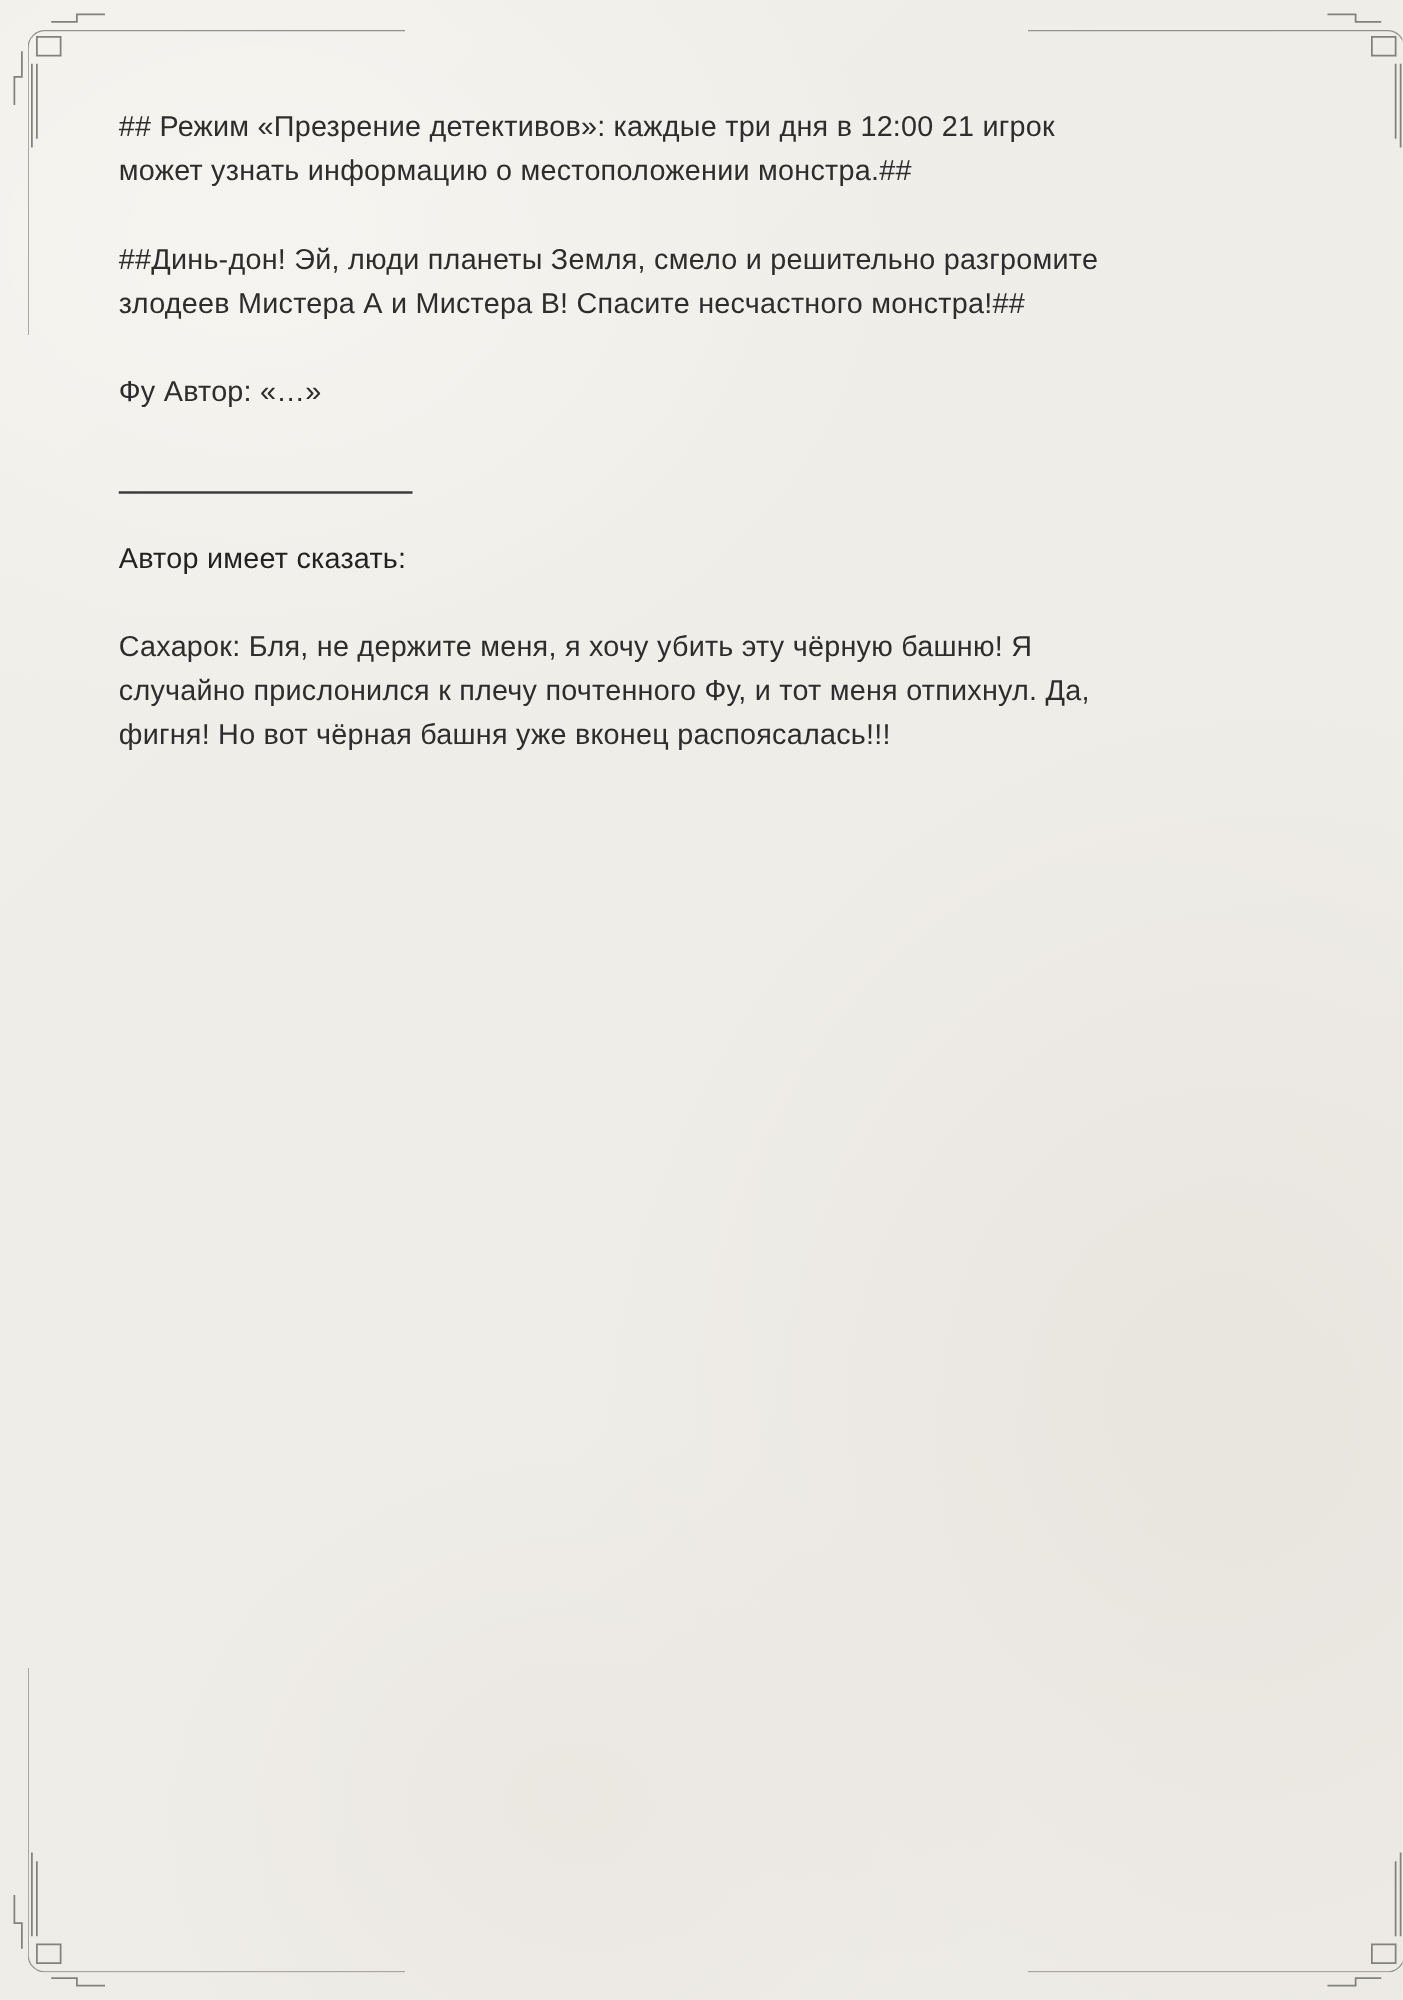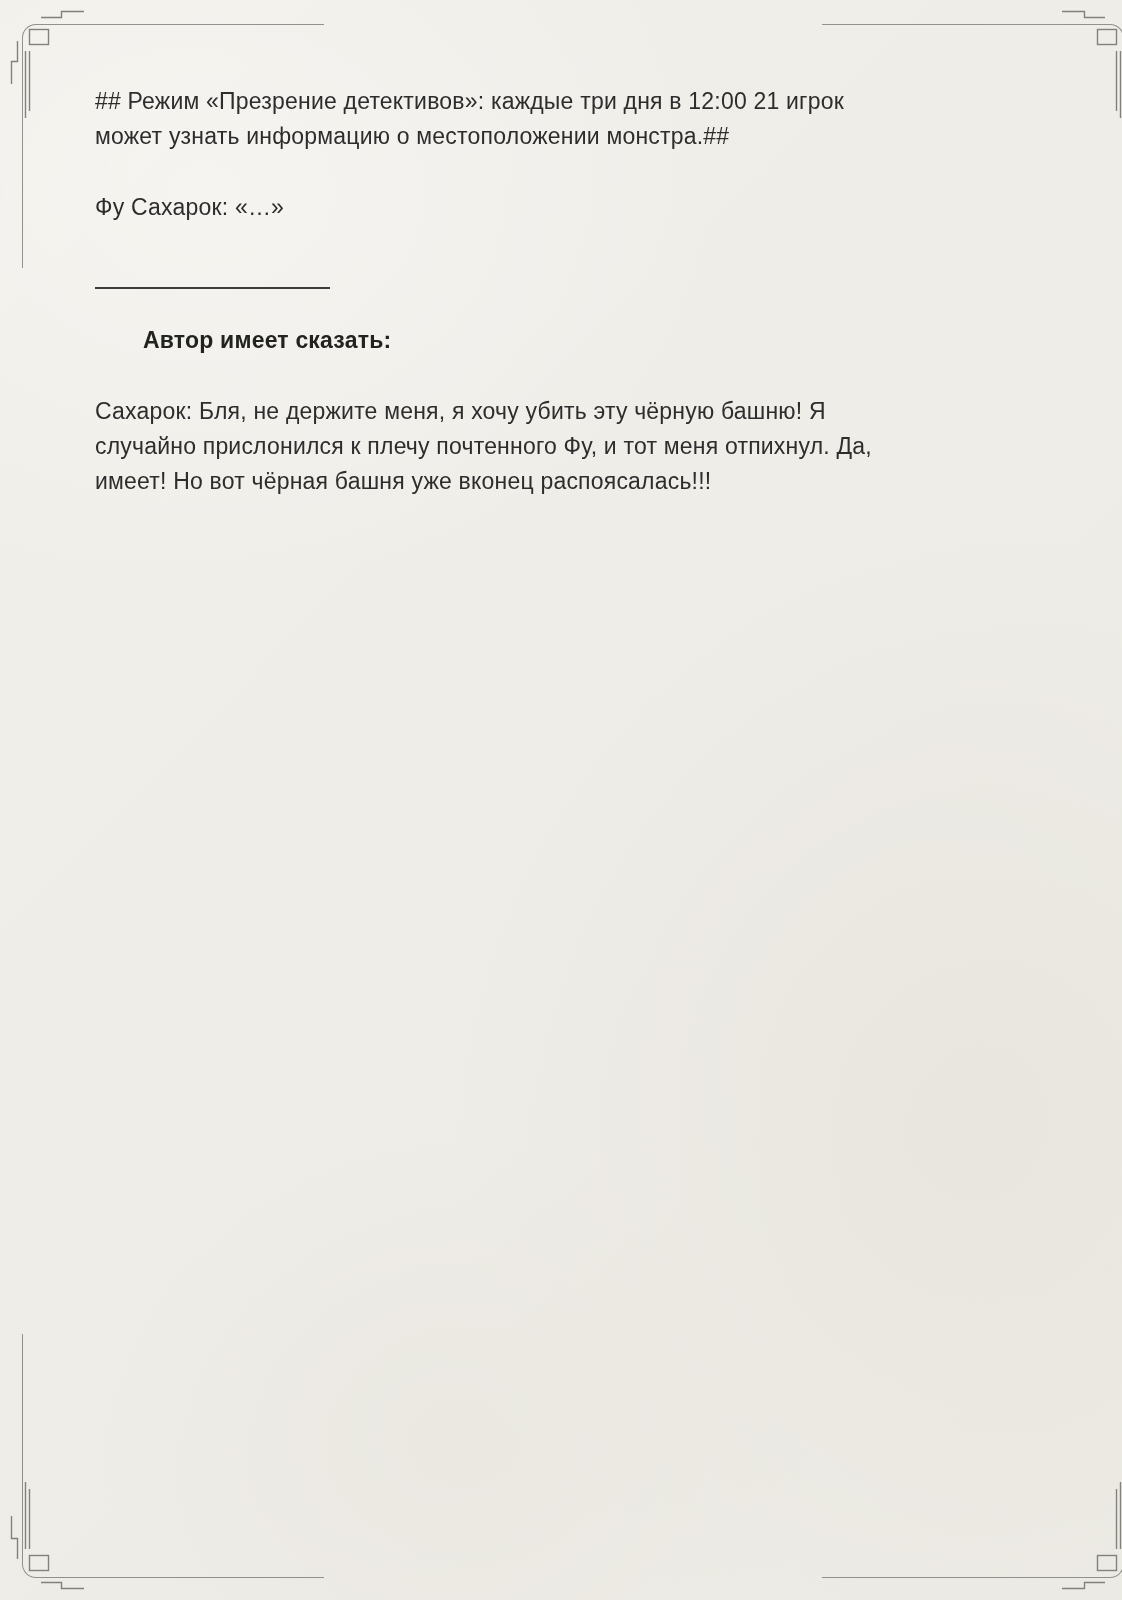--- a/index.html
+++ b/index.html
@@ -76,23 +76,22 @@
     color: #2d2d2d;
     font-size: 23px;
     line-height: 35px;
     letter-spacing: 0.2px;
   }
   .content p {
     margin: 0 0 36px 0;
     white-space: pre-line;
   }
   .content p.bold {
-    font-weight: bold;
+    font-weight: normal;
     color: #222220;
-    margin-left: 48px;
   }
   .divider {
     width: 235px;
     height: 0;
     border: none;
     border-top: 2px solid #3c3c3c;
     margin: 62px 0 34px 0;
   }
 </style>
 </head>
@@ -130,21 +129,23 @@
     <rect x="29.5" y="29.5" width="19" height="15"></rect>
     <path d="M41,17.5 H61.5 V11.5 H84"></path>
     <path d="M17.5,41 V61.5 H11.5 V84"></path>
     <path d="M25.5,51 V118"></path>
     <path d="M29.5,51 V111"></path>
   </svg>
 
   <main class="content">
     <p>## Режим «Презрение детективов»: каждые три дня в 12:00 21 игрок
 может узнать информацию о местоположении монстра.##</p>
-    <p>Фу Сахарок: «…»</p>
+    <p>##Динь-дон! Эй, люди планеты Земля, смело и решительно разгромите
+злодеев Мистера А и Мистера В! Спасите несчастного монстра!##</p>
+    <p>Фу Автор: «…»</p>
     <hr class="divider">
     <p class="bold">Автор имеет сказать:</p>
     <p>Сахарок: Бля, не держите меня, я хочу убить эту чёрную башню! Я
 случайно прислонился к плечу почтенного Фу, и тот меня отпихнул. Да,
-имеет! Но вот чёрная башня уже вконец распоясалась!!!</p>
+фигня! Но вот чёрная башня уже вконец распоясалась!!!</p>
   </main>
 
 </div>
 
 </body></html>

